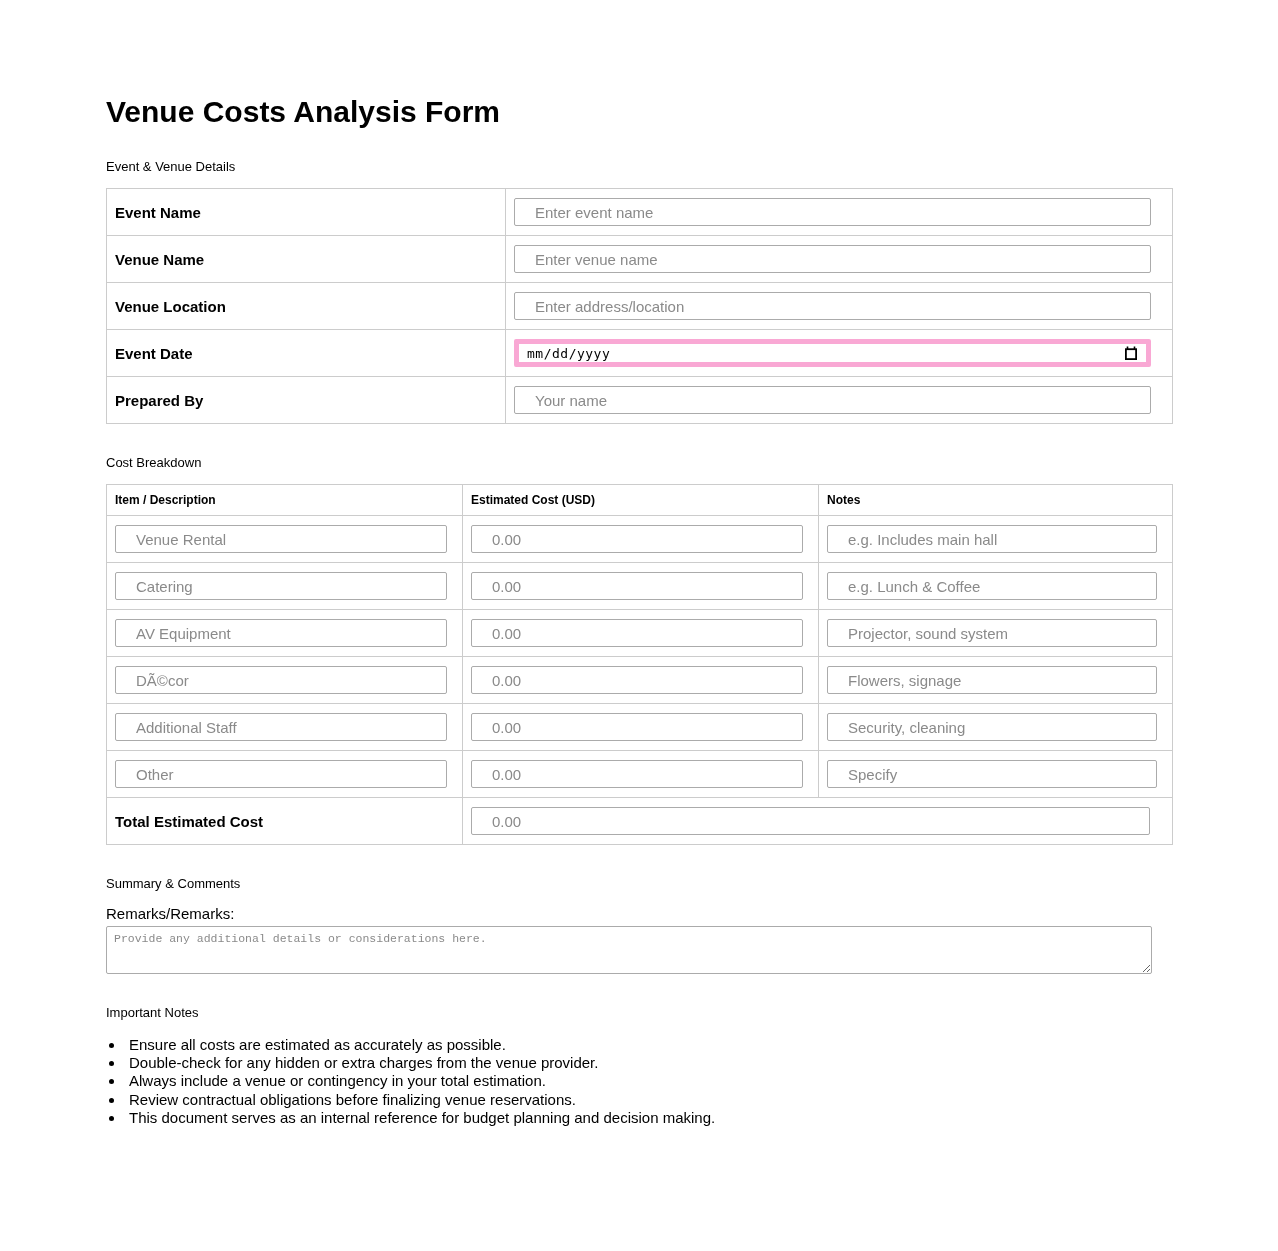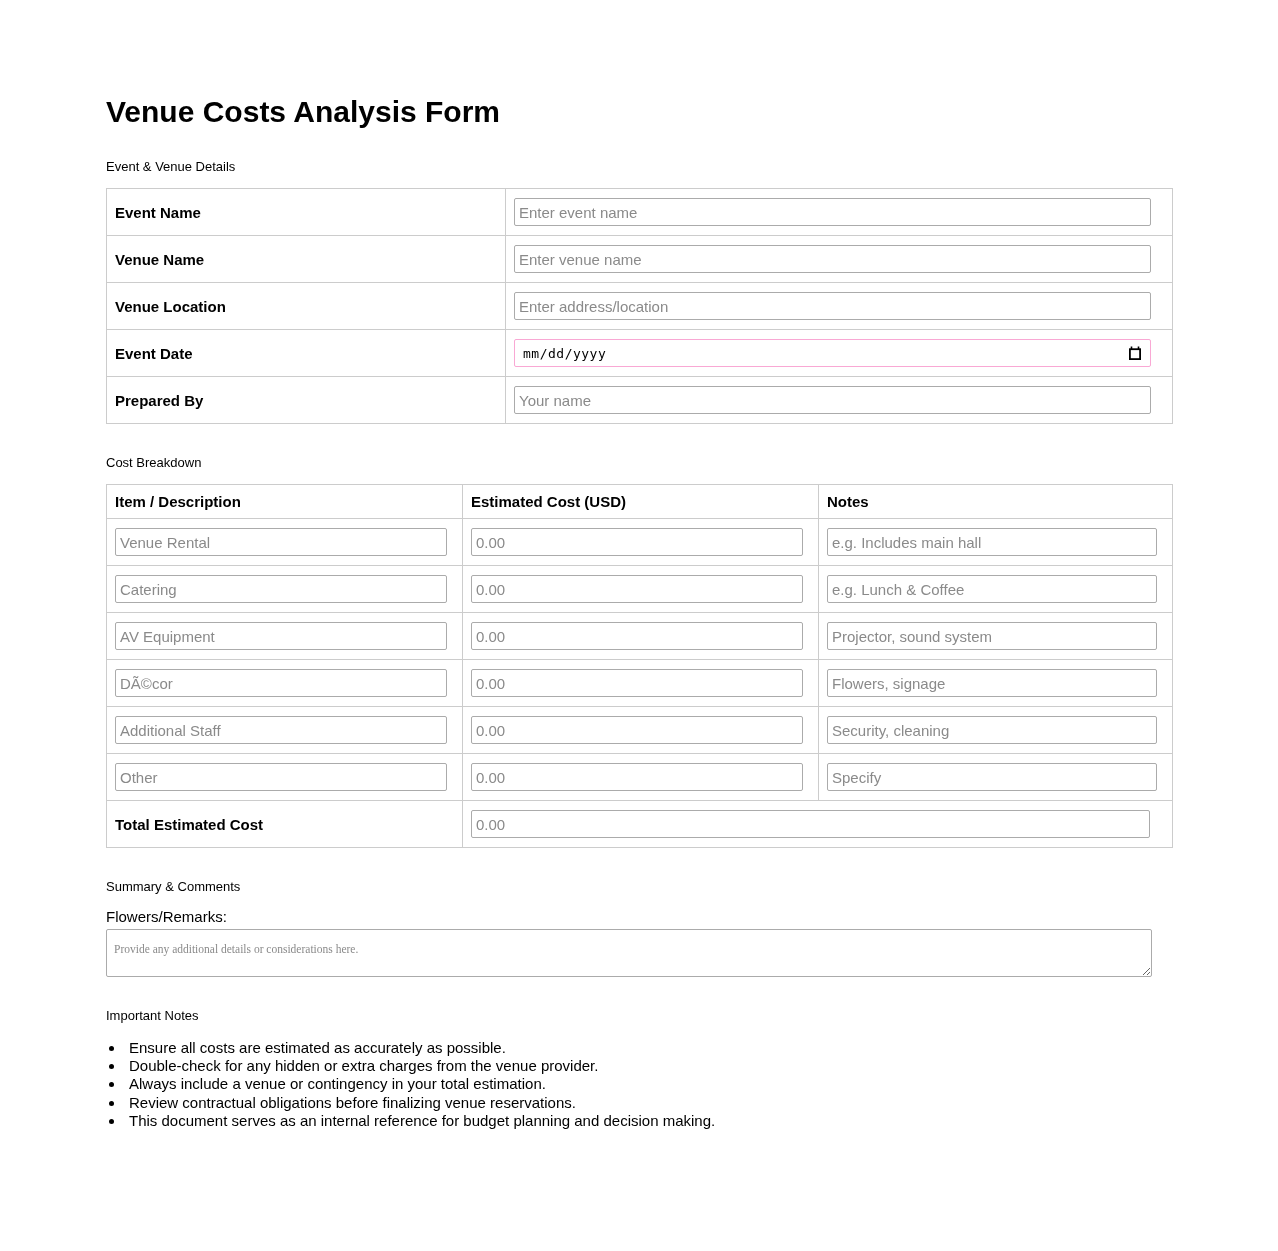--- a/index.html
+++ b/index.html
@@ -33,45 +33,45 @@
     width: 1066px;
   }
   table.form-table td, table.form-table th {
     border: 1px solid #cccccc;
     padding: 9px 8px;
     vertical-align: middle;
     margin-left: 26px;
   }
   table.form-table th {
     text-align: left;
-    font-size: 15px;
+    font-size: 12px;
     font-weight: 700;
     padding: 8px;
   }
   td.label-cell {
     font-size: 15px;
     font-weight: 700;
   }
   input.text-input {
     width: 98%;
     height: 28px;
     border: 1px solid #ababab;
     border-radius: 2px;
-    padding: 0 4px;
+    padding: 0 20px;
     font-family: "Liberation Sans", sans-serif;
     font-size: 15px;
     color: #000;
     background: #fff;
     display: block;
   }
   input.text-input::placeholder { color: #8a8a8a; opacity: 1; }
   .date-input {
     width: 98%;
     height: 28px;
-    border: 1px solid #f9a8d4;
+    border: 5px solid #f9a8d4;
     border-radius: 2px;
     padding: 0 8px;
     background: #fff;
     display: flex;
     align-items: center;
     justify-content: space-between;
     cursor: default;
   }
   .date-text {
     font-family: "DejaVu Sans Mono", "Liberation Mono", monospace;
@@ -83,22 +83,22 @@
   .comments-label {
     font-size: 15px;
     line-height: 17px;
     margin: 9px 0 4px 0;
   }
   textarea.comments-textarea {
     width: 1046px;
     height: 48px;
     border: 1px solid #ababab;
     border-radius: 2px;
-    padding: 13px 7px;
-    font-family: Liberation Serif, serif;
+    padding: 5px 7px;
+    font-family: Liberation Mono, monospace;
     font-size: 11.5px;
     color: #000;
     resize: both;
     display: block;
   }
   textarea.comments-textarea::placeholder { color: #8a8a8a; opacity: 1; }
   ul.notes-list {
     margin: 13px 0 0 0;
     padding-left: 19px;
   }
@@ -255,21 +255,21 @@
       <tr>
         <td class="label-cell">Total Estimated Cost</td>
         <td colspan="2">
           <input type="text" class="text-input" placeholder="0.00" style="">
         </td>
       </tr>
     </tbody>
   </table>
 
   <h2 class="section-heading">Summary &amp; Comments</h2>
-  <div class="comments-label">Flowers/Remarks:</div>
+  <div class="comments-label">Remarks/Remarks:</div>
   <textarea class="comments-textarea" placeholder="Provide any additional details or considerations here." style=""></textarea>
 
   <h2 class="section-heading">Important Notes</h2>
   <ul class="notes-list">
     <li>Ensure all costs are estimated as accurately as possible.</li>
     <li>Double-check for any hidden or extra charges from the venue provider.</li>
     <li>Always include a venue or contingency in your total estimation.</li>
     <li>Review contractual obligations before finalizing venue reservations.</li>
     <li>This document serves as an internal reference for budget planning and decision making.</li>
   </ul>

